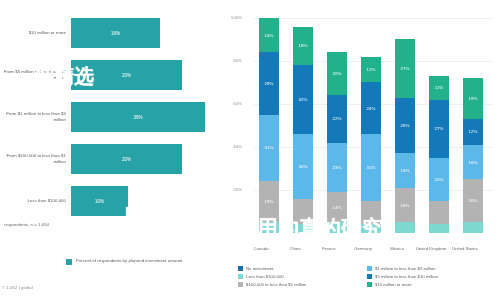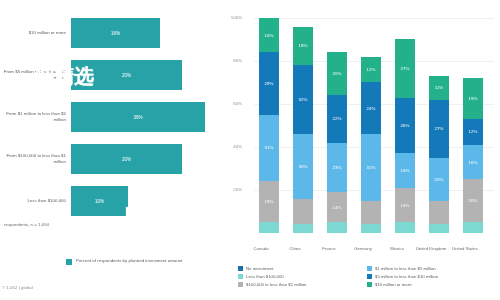--- a/index.html
+++ b/index.html
@@ -281,14 +281,15 @@
     </div>
     <div class="rp-lg">
       <span class="sw" style="background:#22b18a"></span>
       <span class="t">$10 million or more</span>
     </div>
   </div>
 
   <div class="wm" id="wm-a">到精选</div>
   <div class="wm" id="wm-d">最</div>
   <div class="wm" id="wm-b">展</div>
+  <div class="wm" id="wm-c">应用的真的研究</div>
 
 </div>
 
 </body></html>

